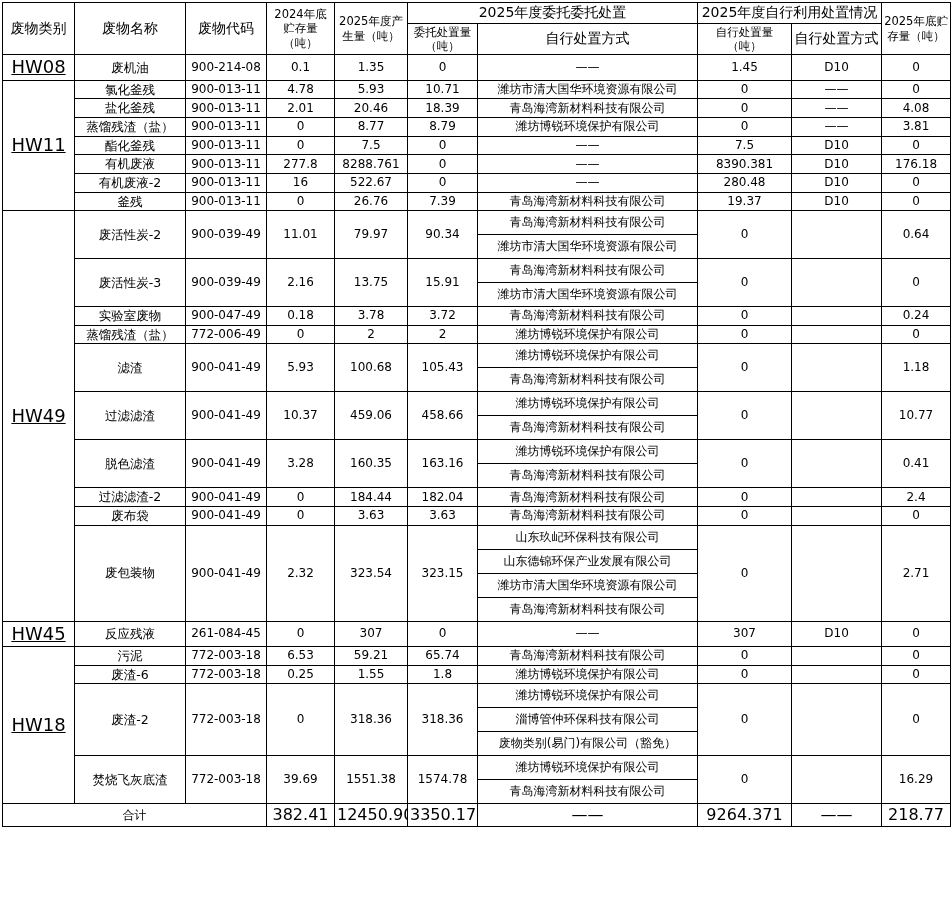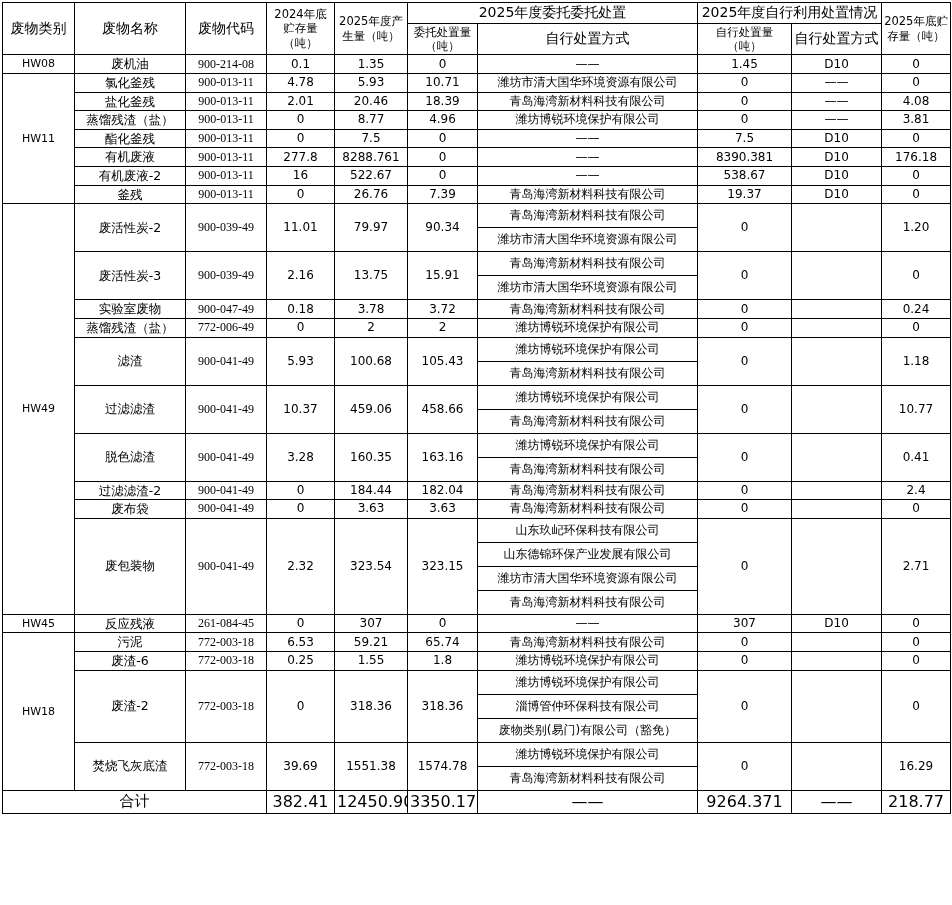--- a/index.html
+++ b/index.html
@@ -32,39 +32,39 @@
   .hdr {
     font-weight: bold;
     font-size: 14px;
   }
   .hdr-sm {
     font-weight: bold;
     font-size: 11.5px;
   }
   .cat {
     font-weight: bold;
-    font-size: 11px;
+    font-size: 18px;
+    text-decoration: underline;
   }
   .name {
     font-size: 12.5px;
     border-radius: 9px;
   }
   .code {
     font-size: 12px;
-    font-family: Liberation Serif, serif;
   }
   .num {
     font-size: 12px;
   }
   .dest {
     font-size: 12px;
   }
   .total-label {
     font-weight: bold;
-    font-size: 15px;
+    font-size: 12px;
     font-family: Liberation Serif, serif;
   }
   .total-num {
     font-weight: bold;
     font-size: 16px;
   }
   .sub-row td {
     height: 21px;
   }
 </style>
@@ -136,21 +136,21 @@
         <td class="dest">青岛海湾新材料科技有限公司</td>
         <td class="num" rowspan="1">0</td>
         <td class="num" rowspan="1">——</td>
         <td class="num" rowspan="1">4.08</td>
       </tr>
       <tr>
         <td class="name" rowspan="1">蒸馏残渣（盐）</td>
         <td class="code" rowspan="1">900-013-11</td>
         <td class="num" rowspan="1">0</td>
         <td class="num" rowspan="1">8.77</td>
-        <td class="num" rowspan="1">4.96</td>
+        <td class="num" rowspan="1">8.79</td>
         <td class="dest">潍坊博锐环境保护有限公司</td>
         <td class="num" rowspan="1">0</td>
         <td class="num" rowspan="1">——</td>
         <td class="num" rowspan="1">3.81</td>
       </tr>
       <tr>
         <td class="name" rowspan="1">酯化釜残</td>
         <td class="code" rowspan="1">900-013-11</td>
         <td class="num" rowspan="1">0</td>
         <td class="num" rowspan="1">7.5</td>
@@ -171,21 +171,21 @@
         <td class="num" rowspan="1">D10</td>
         <td class="num" rowspan="1">176.18</td>
       </tr>
       <tr>
         <td class="name" rowspan="1">有机废液-2</td>
         <td class="code" rowspan="1">900-013-11</td>
         <td class="num" rowspan="1">16</td>
         <td class="num" rowspan="1">522.67</td>
         <td class="num" rowspan="1">0</td>
         <td class="dest">——</td>
-        <td class="num" rowspan="1">538.67</td>
+        <td class="num" rowspan="1">280.48</td>
         <td class="num" rowspan="1">D10</td>
         <td class="num" rowspan="1">0</td>
       </tr>
       <tr>
         <td class="name" rowspan="1">釜残</td>
         <td class="code" rowspan="1">900-013-11</td>
         <td class="num" rowspan="1">0</td>
         <td class="num" rowspan="1">26.76</td>
         <td class="num" rowspan="1">7.39</td>
         <td class="dest">青岛海湾新材料科技有限公司</td>
@@ -196,21 +196,21 @@
       <tr class="sub-row">
         <td class="cat" rowspan="18">HW49</td>
         <td class="name" rowspan="2">废活性炭-2</td>
         <td class="code" rowspan="2">900-039-49</td>
         <td class="num" rowspan="2">11.01</td>
         <td class="num" rowspan="2">79.97</td>
         <td class="num" rowspan="2">90.34</td>
         <td class="dest">青岛海湾新材料科技有限公司</td>
         <td class="num" rowspan="2">0</td>
         <td class="num" rowspan="2"></td>
-        <td class="num" rowspan="2">1.20</td>
+        <td class="num" rowspan="2">0.64</td>
       </tr>
       <tr class="sub-row">
         <td class="dest">潍坊市清大国华环境资源有限公司</td>
       </tr>
       <tr class="sub-row">
         <td class="name" rowspan="2">废活性炭-3</td>
         <td class="code" rowspan="2">900-039-49</td>
         <td class="num" rowspan="2">2.16</td>
         <td class="num" rowspan="2">13.75</td>
         <td class="num" rowspan="2">15.91</td>

